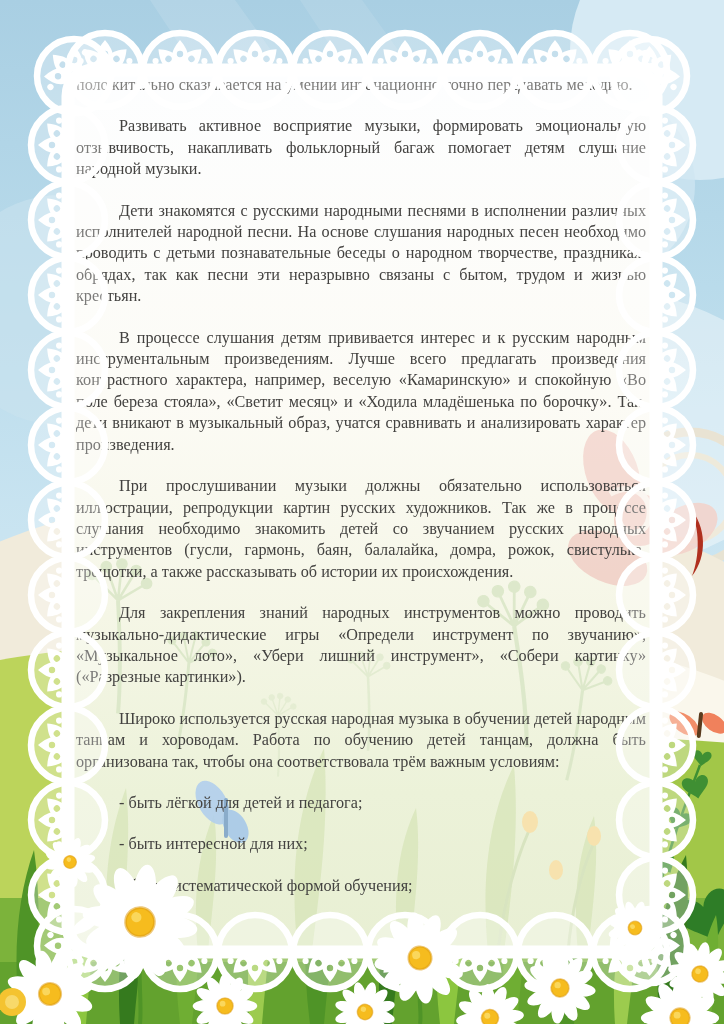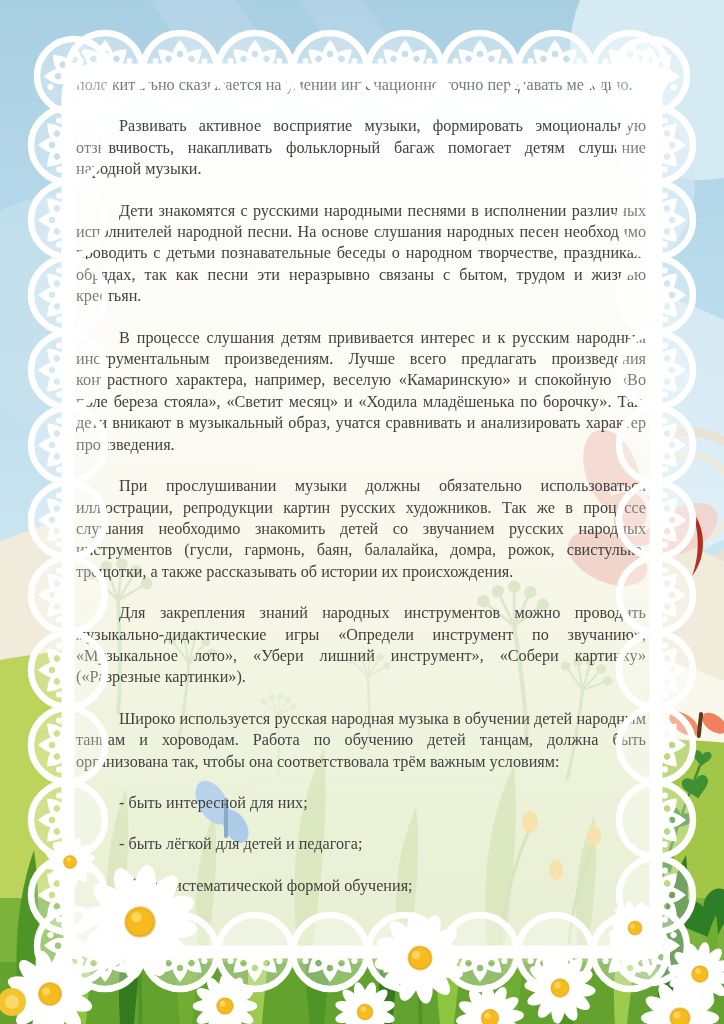--- a/index.html
+++ b/index.html
@@ -179,22 +179,22 @@
       </g>
     </svg>
     <div class="text">
       <p class="no-indent">положительно сказывается на умении интонационно точно передавать мелодию.</p>
       <p>Развивать активное восприятие музыки, формировать эмоциональную отзывчивость, накапливать фольклорный багаж помогает детям слушание народной музыки.</p>
       <p>Дети знакомятся с русскими народными песнями в исполнении различных исполнителей народной песни. На основе слушания народных песен необходимо проводить с детьми познавательные беседы о народном творчестве, праздниках, обрядах, так как песни эти неразрывно связаны с бытом, трудом и жизнью крестьян.</p>
       <p>В процессе слушания детям прививается интерес и к русским народным инструментальным произведениям. Лучше всего предлагать произведения контрастного характера, например, веселую «Камаринскую» и спокойную «Во поле береза стояла», «Светит месяц» и «Ходила младёшенька по борочку». Так, дети вникают в музыкальный образ, учатся сравнивать и анализировать характер произведения.</p>
       <p>При прослушивании музыки должны обязательно использоваться иллюстрации, репродукции картин русских художников. Так же в процессе слушания необходимо знакомить детей со звучанием русских народных инструментов (гусли, гармонь, баян, балалайка, домра, рожок, свистулька, трещотки, а также рассказывать об истории их происхождения.</p>
       <p>Для закрепления знаний народных инструментов можно проводить музыкально-дидактические игры «Определи инструмент по звучанию», «Музыкальное лото», «Убери лишний инструмент», «Собери картинку» («Разрезные картинки»).</p>
       <p>Широко используется русская народная музыка в обучении детей народным танцам и хороводам. Работа по обучению детей танцам, должна быть организована так, чтобы она соответствовала трём важным условиям:</p>
+      <div class="list-item">- быть лёгкой для детей и педагога;</div>
       <div class="list-item">- быть интересной для них;</div>
-      <div class="list-item">- быть лёгкой для детей и педагога;</div>
       <div class="list-item">- быть систематической формой обучения;</div>
     </div>
   </div>
 
   <svg class="layer lace" viewBox="0 0 724 1024">
     <rect x="68" y="70" width="588" height="882" rx="26" fill="none" stroke="#ffffff" stroke-width="13"></rect>
 
     <use href="#scallop" transform="translate(105,70)"></use>
       <use href="#scallop" transform="translate(180,70)"></use>
     <use href="#scallop" transform="translate(255,70)"></use>

